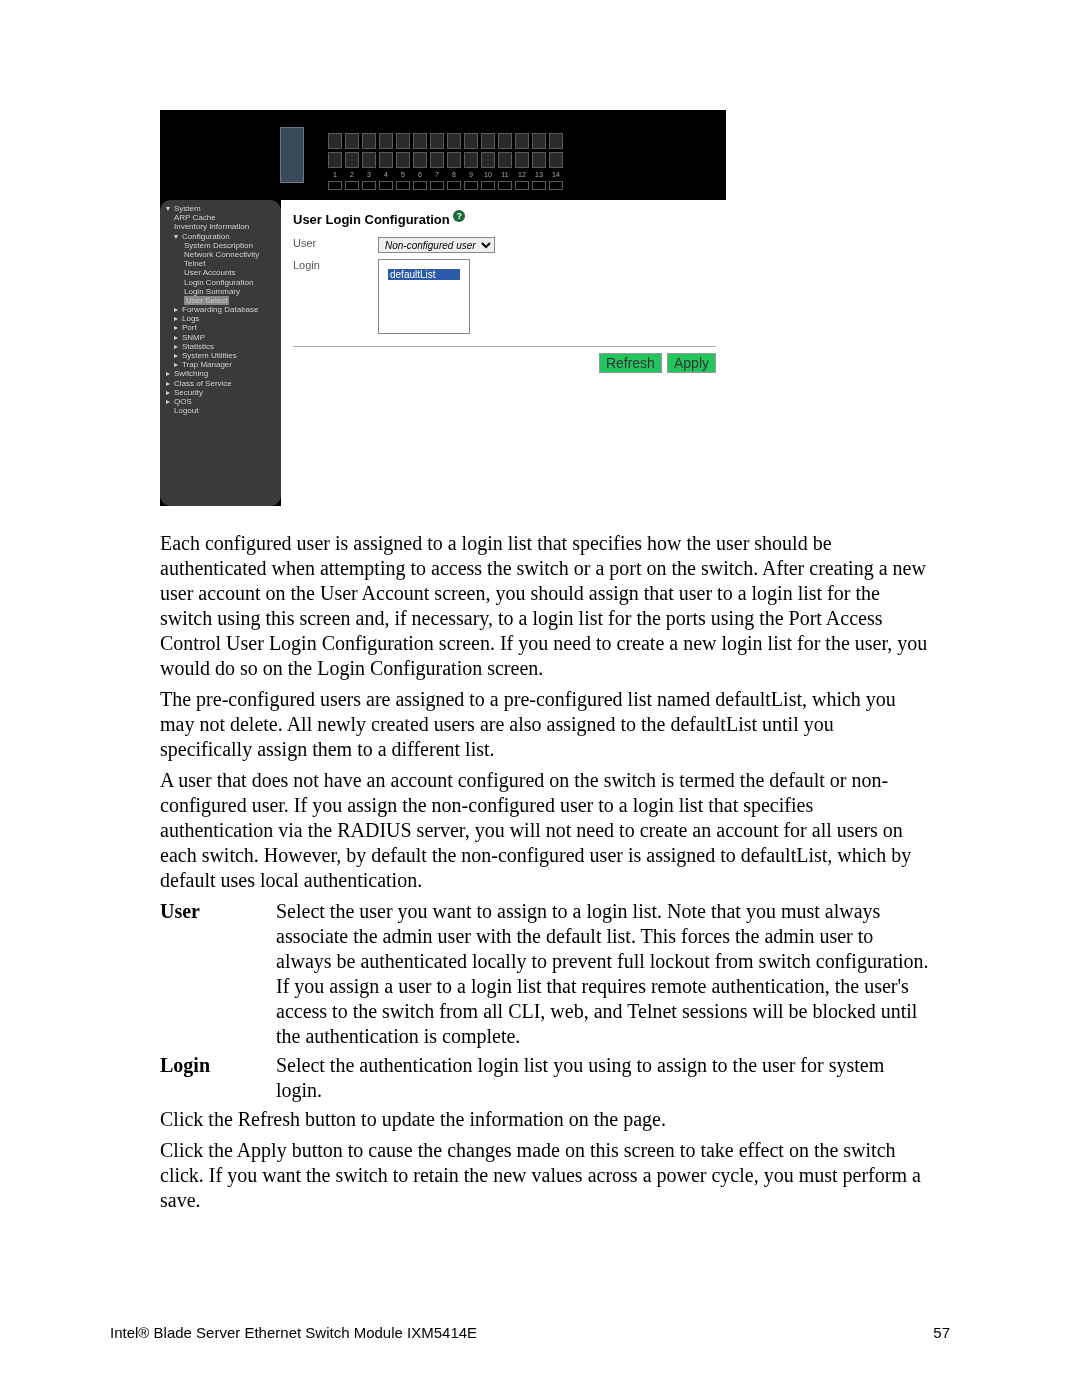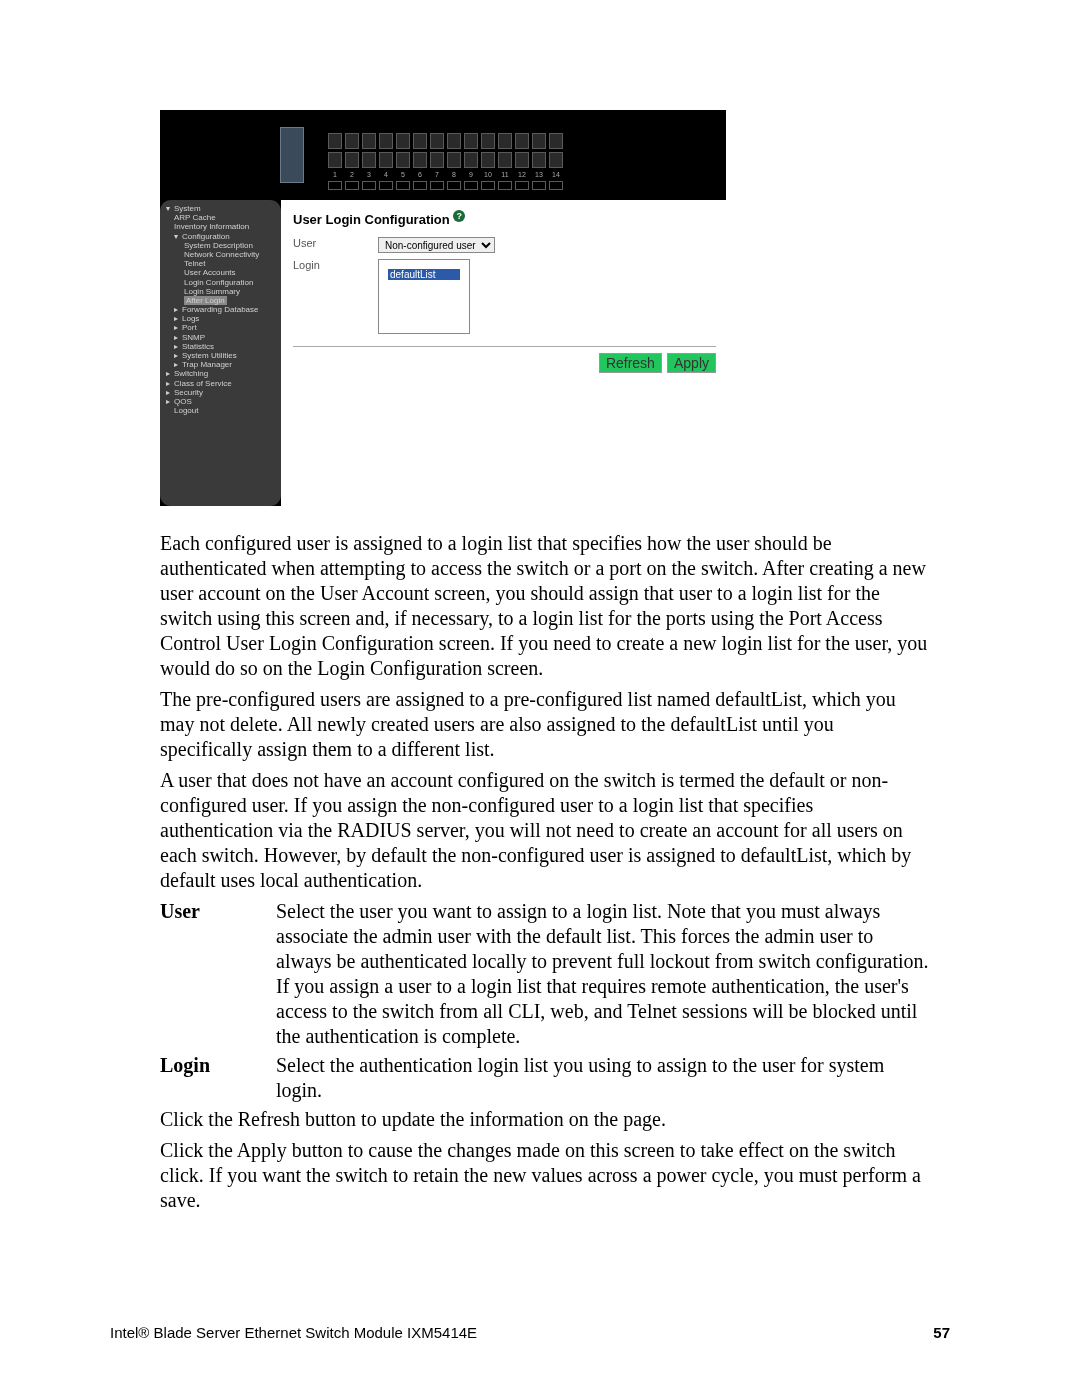--- a/index.html
+++ b/index.html
@@ -141,20 +141,21 @@
     width: 85px;
     color: #555;
     font-size: 11px;
   }
   .form-select {
     font-size: 10px;
     border: 1px solid #888;
     background: #efefef;
     height: 16px;
     padding: 0 2px;
+    font-style: italic;
   }
   .form-listbox {
     width: 72px;
     height: 55px;
     border: 1px solid #888;
     font-size: 10px;
     padding: 9px;
   }
   .listbox-item {
     background: #2a5aa8;
@@ -211,21 +212,21 @@
     display: flex;
     justify-content: space-between;
     align-items: baseline;
     font-family: Arial, Helvetica, sans-serif;
     font-size: 15px;
   }
   .footer-left {
     color: #000;
   }
   .footer-right {
-    font-weight: bold;
+    font-weight: normal;
   }
 </style>
 </head>
 <body>
 
 <div class="page">
 
   <div class="screenshot">
     <div class="top-bar">
       <div class="module-box"></div>
@@ -302,21 +303,21 @@
           <div class="nav-item nav-indent-0"><span class="nav-arrow">▾</span><span>System</span></div>
           <div class="nav-item nav-indent-1"><span>ARP Cache</span></div>
           <div class="nav-item nav-indent-1"><span>Inventory Information</span></div>
           <div class="nav-item nav-indent-1"><span class="nav-arrow">▾</span><span>Configuration</span></div>
           <div class="nav-item nav-indent-2"><span>System Description</span></div>
           <div class="nav-item nav-indent-2"><span>Network Connectivity</span></div>
           <div class="nav-item nav-indent-2"><span>Telnet</span></div>
           <div class="nav-item nav-indent-2"><span>User Accounts</span></div>
           <div class="nav-item nav-indent-2"><span>Login Configuration</span></div>
           <div class="nav-item nav-indent-2"><span>Login Summary</span></div>
-          <div class="nav-item nav-indent-2"><span class="nav-active">After Login</span></div>
+          <div class="nav-item nav-indent-2"><span class="nav-active">User Select</span></div>
           <div class="nav-item nav-indent-1"><span class="nav-arrow">▸</span><span>Forwarding Database</span></div>
           <div class="nav-item nav-indent-1"><span class="nav-arrow">▸</span><span>Logs</span></div>
           <div class="nav-item nav-indent-1"><span class="nav-arrow">▸</span><span>Port</span></div>
           <div class="nav-item nav-indent-1"><span class="nav-arrow">▸</span><span>SNMP</span></div>
           <div class="nav-item nav-indent-1"><span class="nav-arrow">▸</span><span>Statistics</span></div>
           <div class="nav-item nav-indent-1"><span class="nav-arrow">▸</span><span>System Utilities</span></div>
           <div class="nav-item nav-indent-1"><span class="nav-arrow">▸</span><span>Trap Manager</span></div>
           <div class="nav-item nav-indent-0"><span class="nav-arrow">▸</span><span>Switching</span></div>
           <div class="nav-item nav-indent-0"><span class="nav-arrow">▸</span><span>Class of Service</span></div>
           <div class="nav-item nav-indent-0"><span class="nav-arrow">▸</span><span>Security</span></div>

